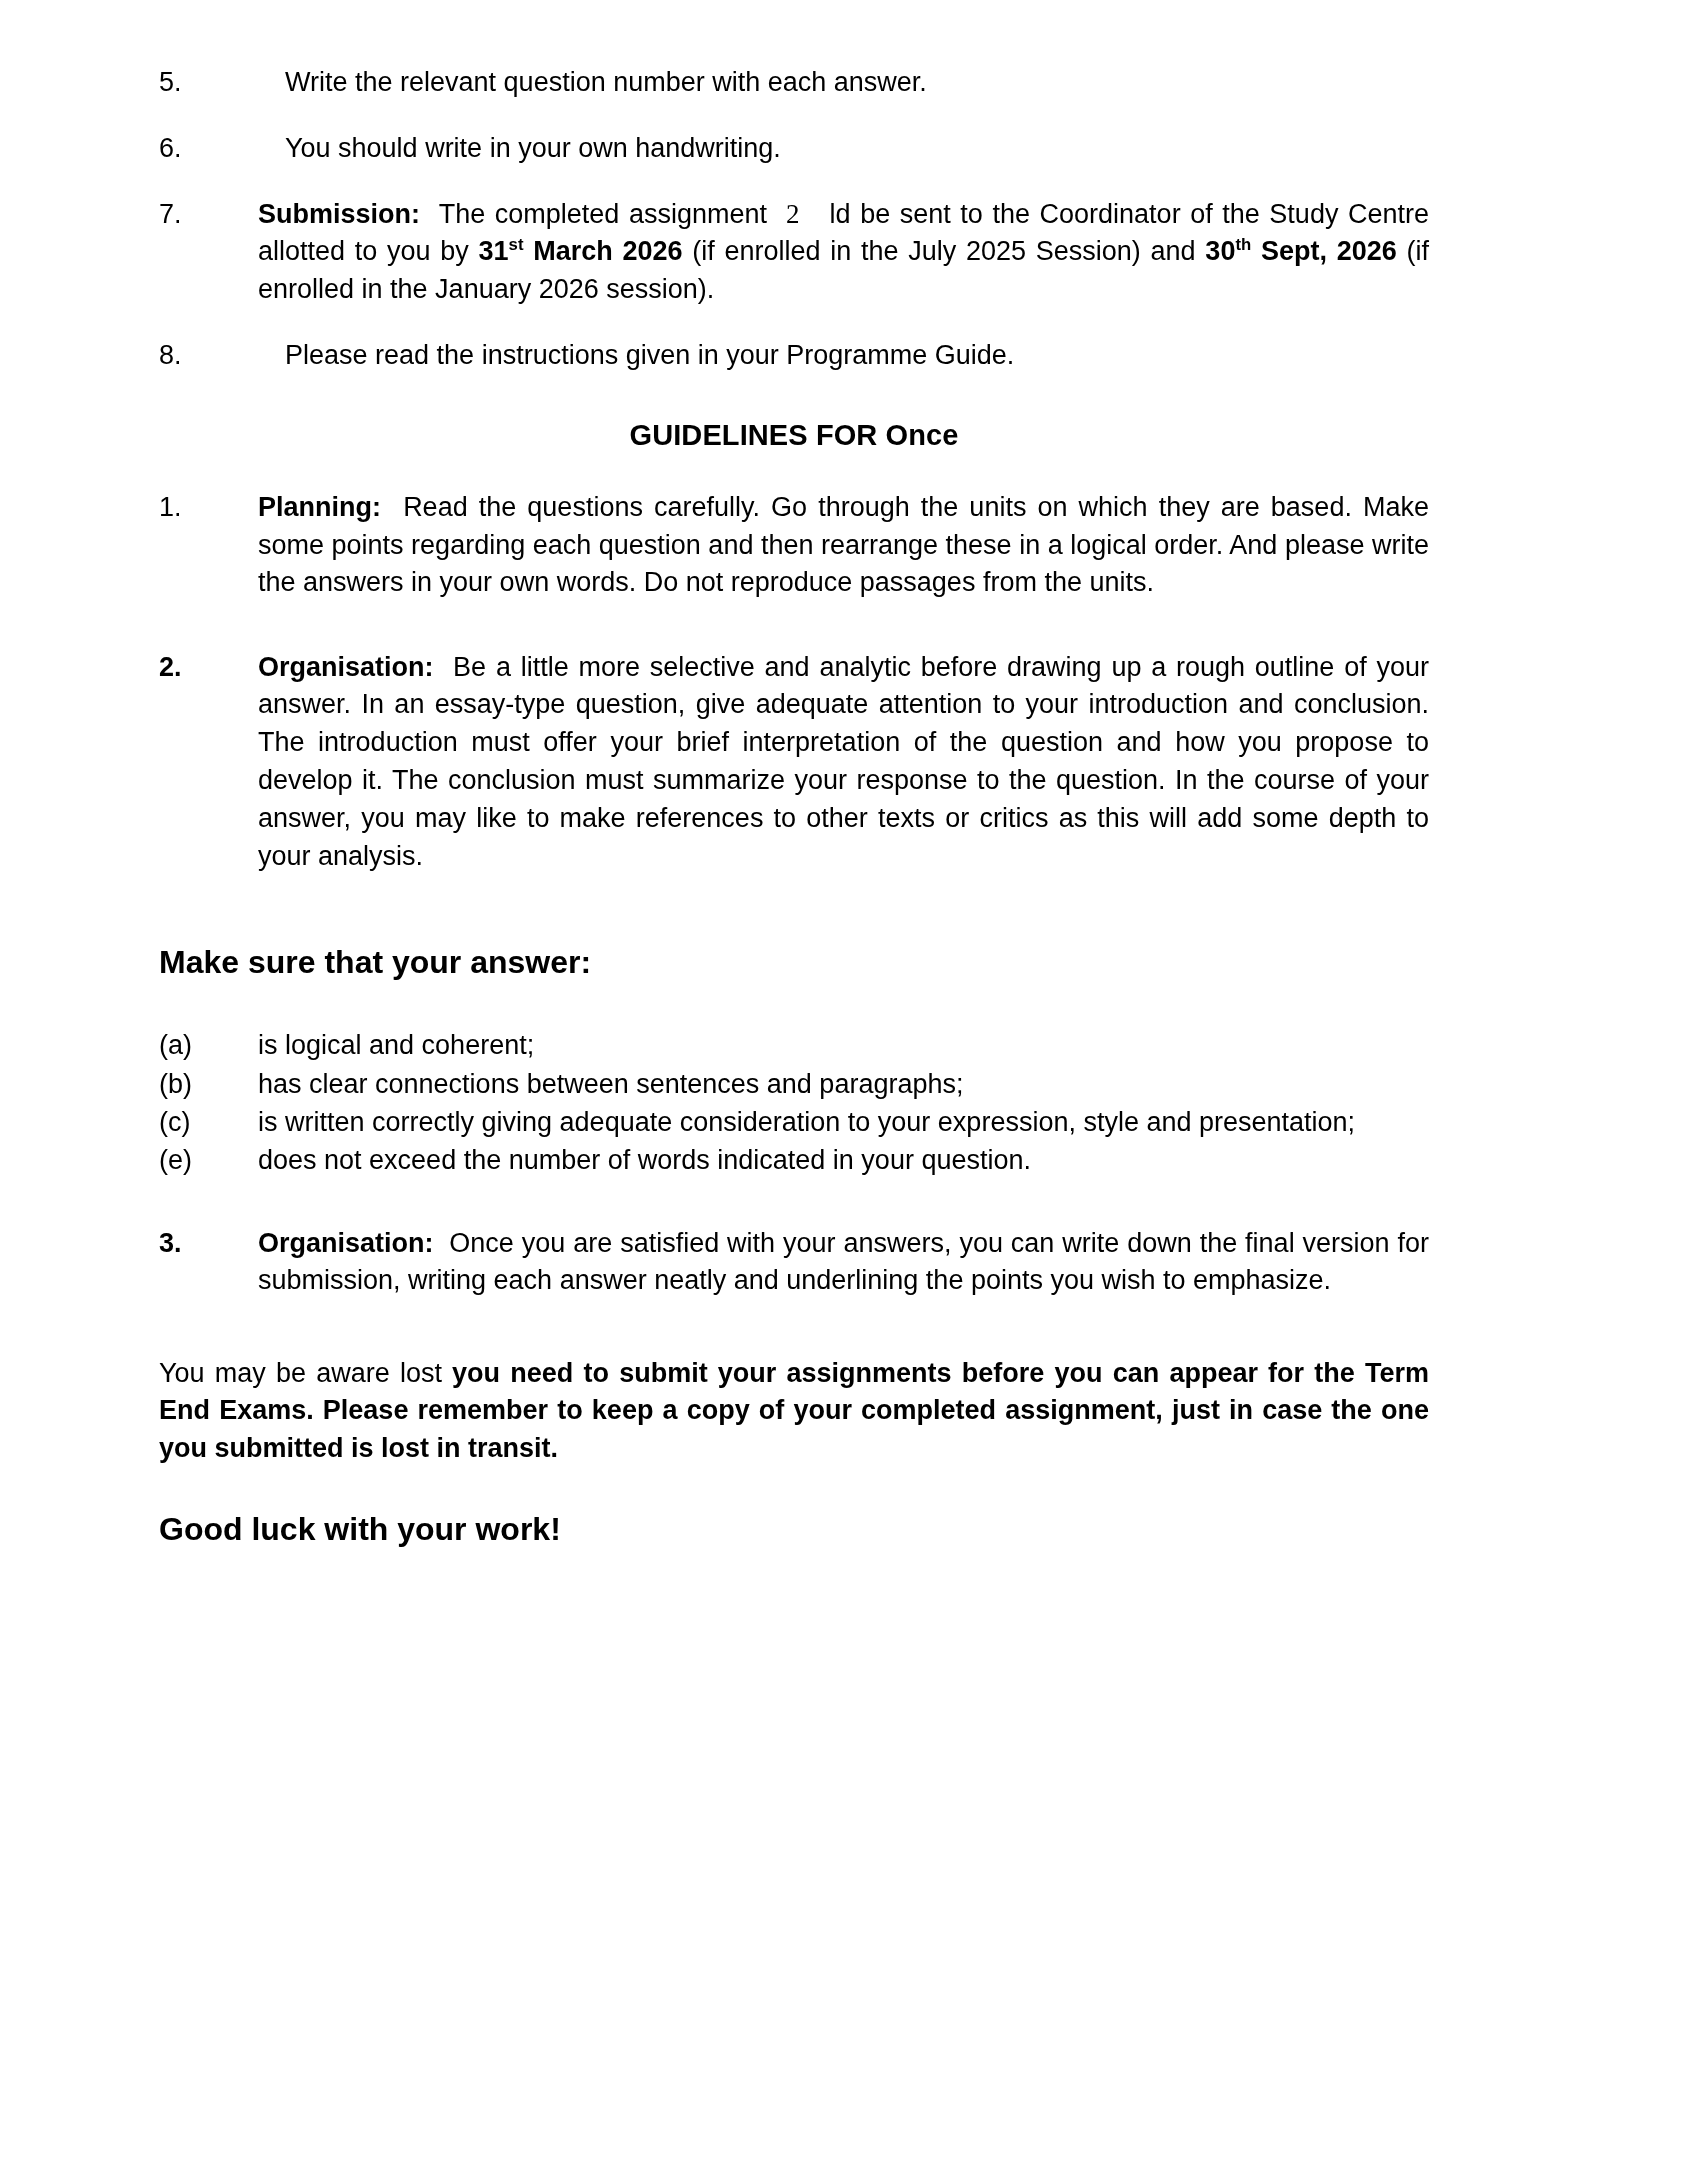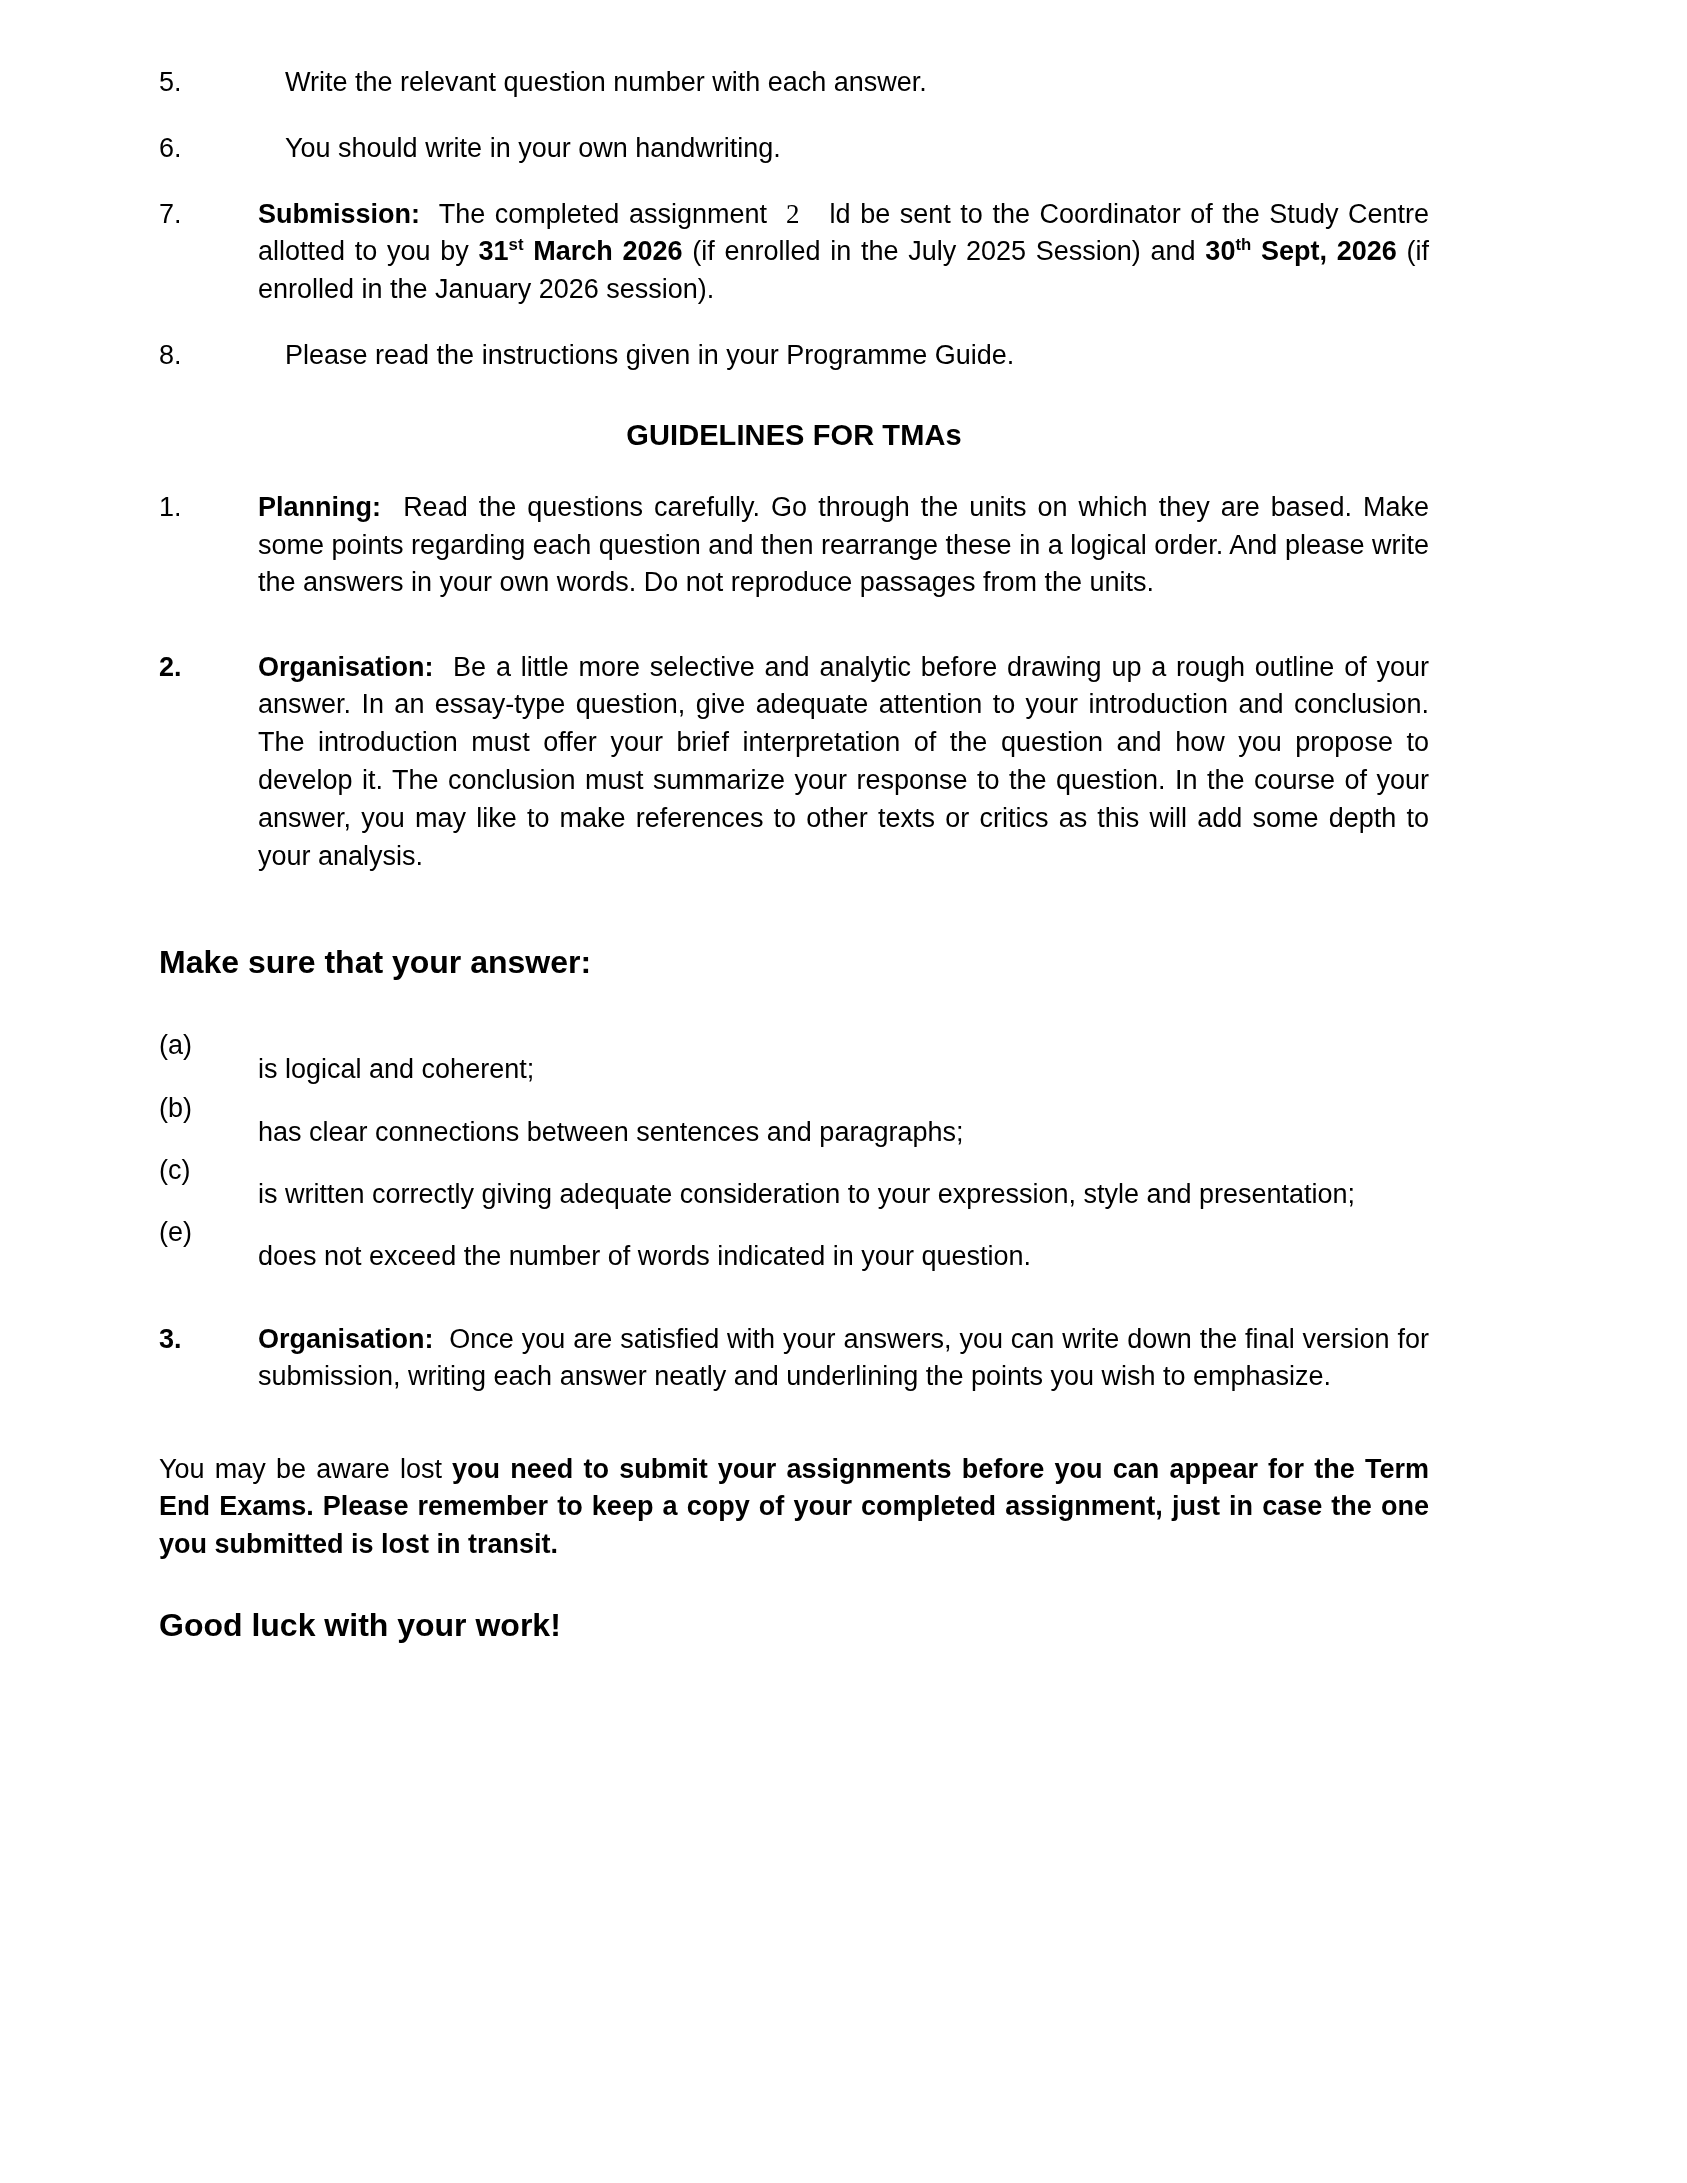--- a/index.html
+++ b/index.html
@@ -95,21 +95,20 @@
   .letter-item .marker {
     flex: 0 0 99px;
     font-size: 27px;
     line-height: 1.42;
   }
   .letter-item .content {
     flex: 1 1 auto;
     font-size: 27px;
     line-height: 1.42;
     text-align: left;
-    margin-top: 24px;
   }
 
   .spacer-28 { height: 18.5px; }
   .spacer-40 { height: 26.5px; }
   .spacer-56 { height: 37px; }
 
   
   .glitch {
     font-family: "Liberation Serif", serif;
     font-weight: normal;
@@ -139,21 +138,21 @@
     </div>
 
     <div class="num-item single">
       <div class="marker">8.</div>
       <div class="content">Please read the instructions given in your Programme Guide.</div>
     </div>
 
   </div>
 
 
-  <h2 class="section-heading">GUIDELINES FOR TMAs</h2>
+  <h2 class="section-heading">GUIDELINES FOR Once</h2>
 
   <div class="spacer-56"></div>
 
 
   <div class="num-item">
     <div class="marker">1.</div>
     <div class="content"><b>Planning:</b>&nbsp; <span>Read the questions carefully. Go through the units on which they are based. Make some points regarding each question and then rearrange these in a logical order. And please write the answers in your own words.  Do not reproduce passages from the units.</span></div>
   </div>
 
   <div class="spacer-28"></div>

